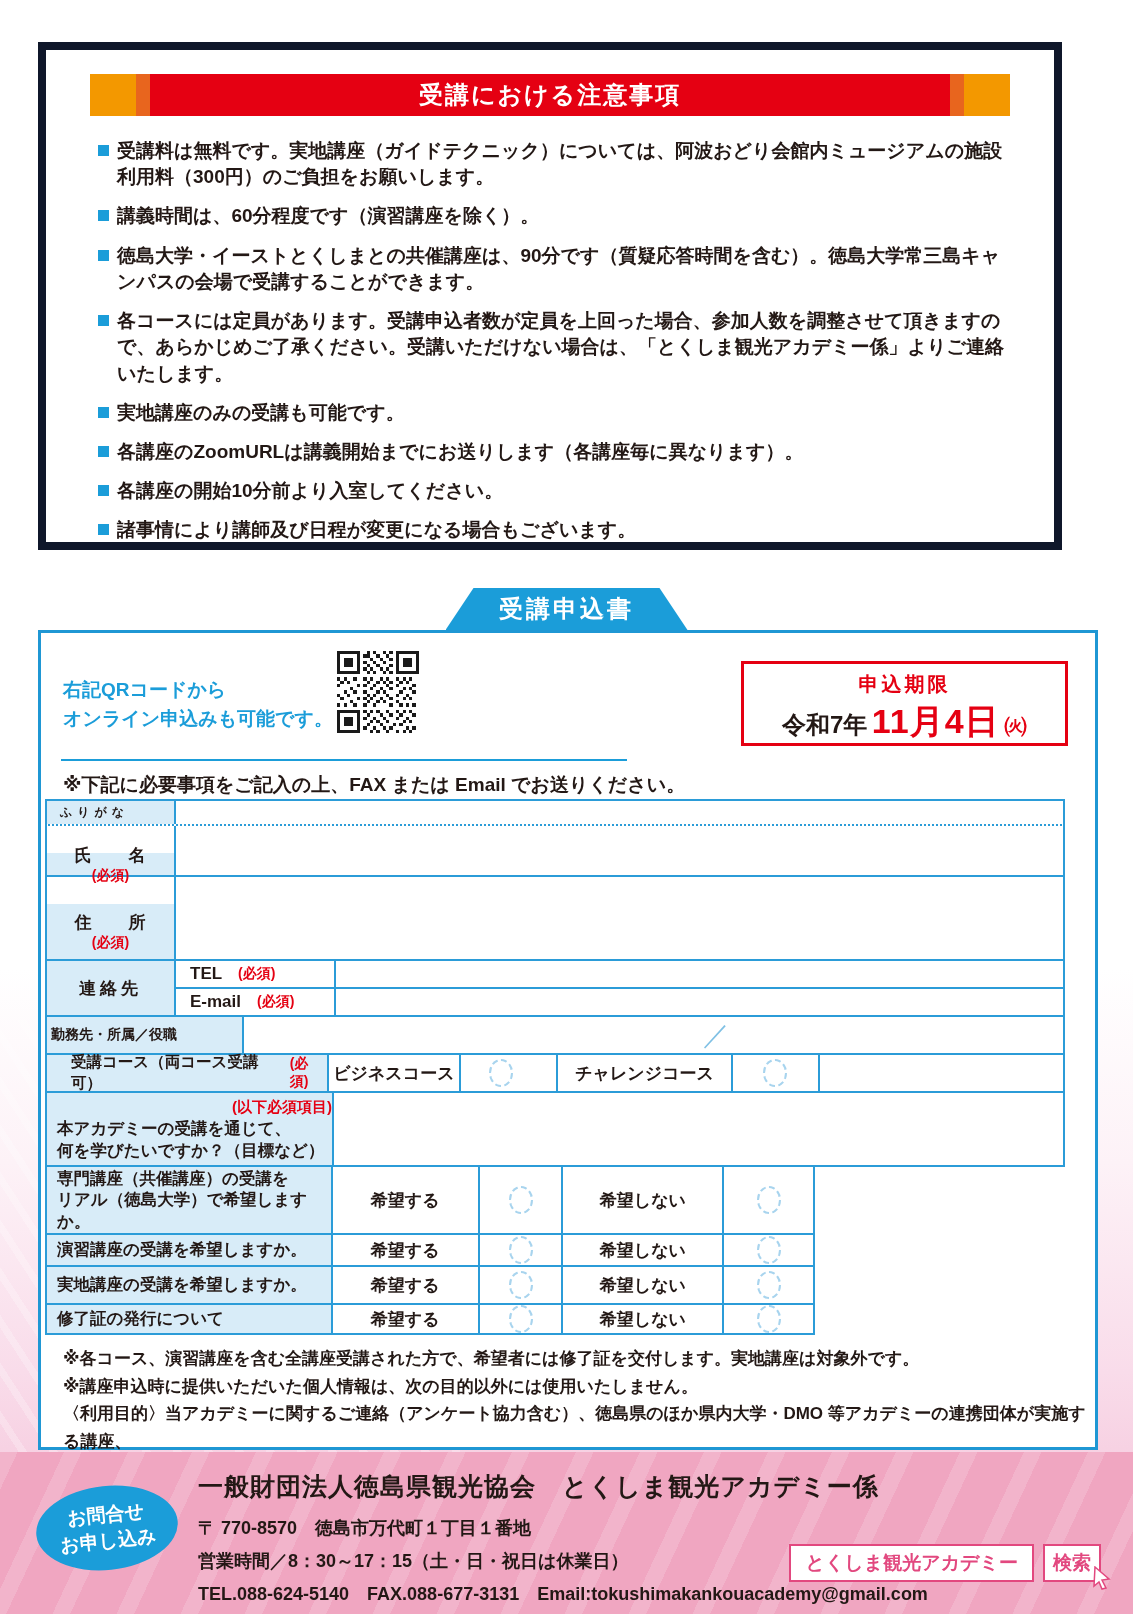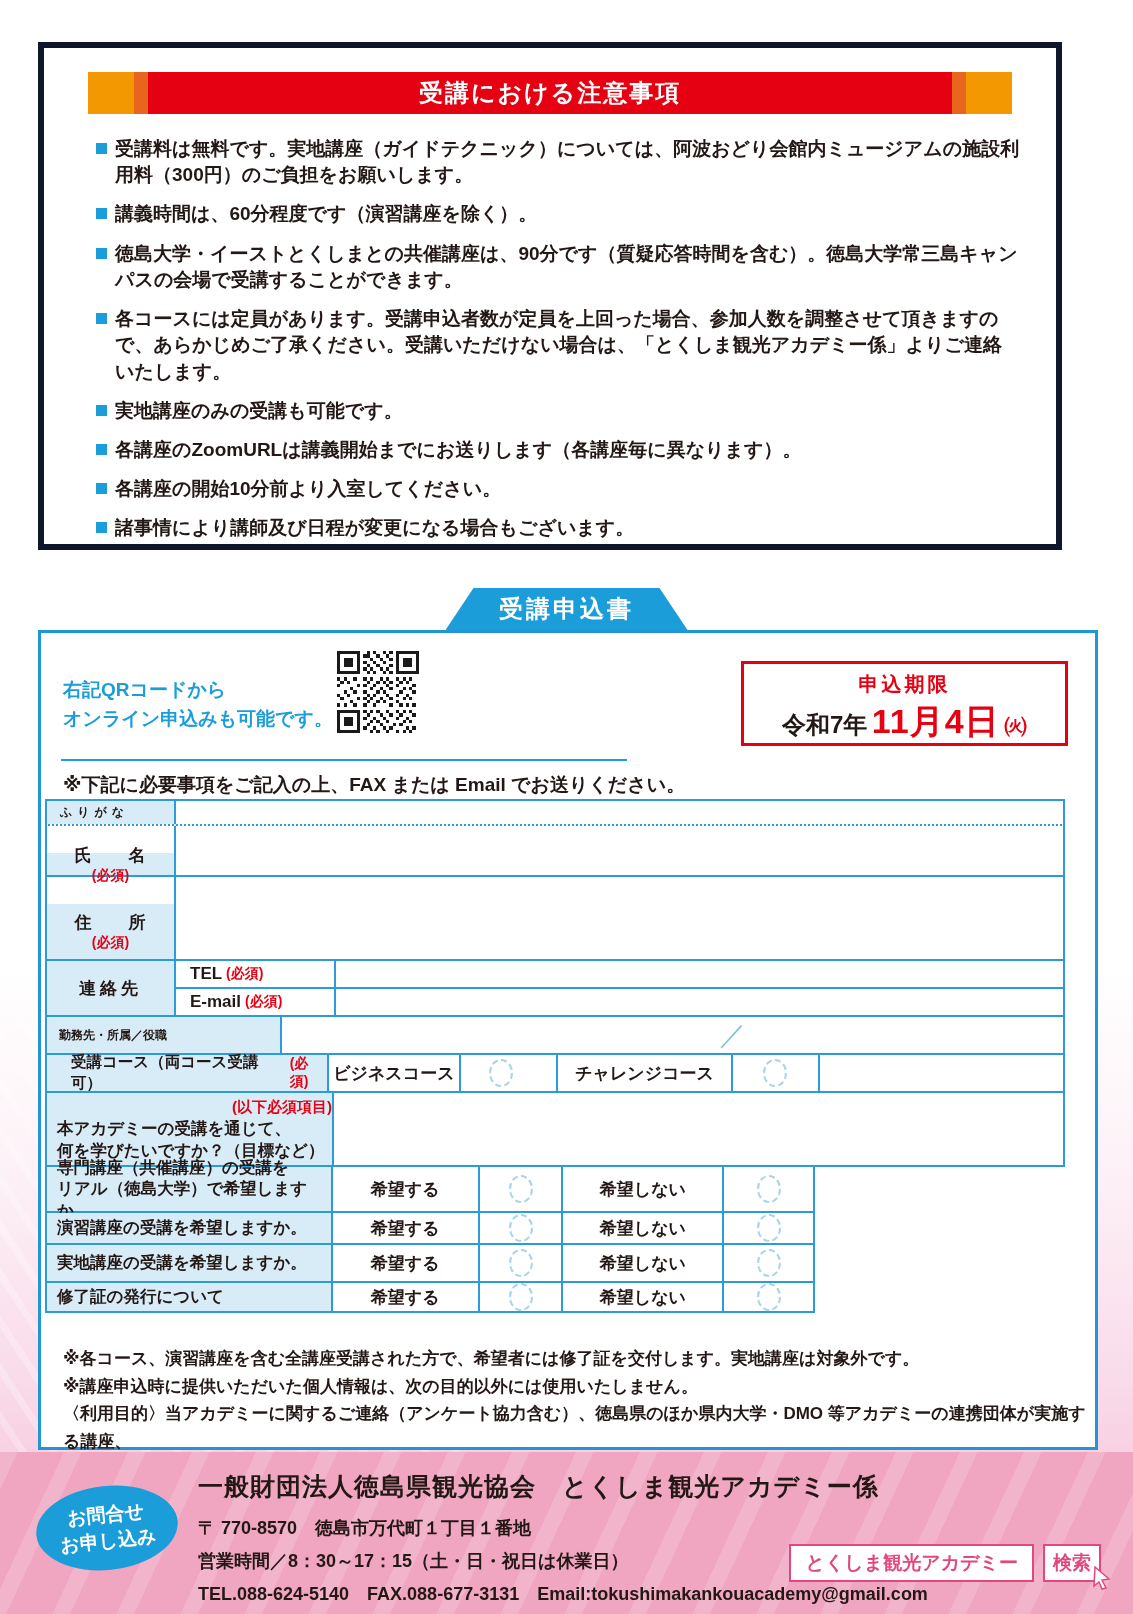--- a/index.html
+++ b/index.html
@@ -12,21 +12,21 @@
   }
   .rays {
     position:absolute; left:0; top:1020px; width:460px; height:594px; pointer-events:none;
     background:repeating-linear-gradient(57deg, rgba(255,255,255,.55) 0 7px, rgba(255,255,255,0) 7px 26px);
     opacity:.45;
   }
 
   
   .notice-box {
     position:absolute; left:38px; top:42px; width:1024px; height:508px;
-    border:6px solid #0f172a; background:#fff;
+    border:8px solid #0f172a; background:#fff;
   }
   .notice-header {
     position:absolute; left:44px; right:44px; top:24px; height:42px;
     display:flex; align-items:center; justify-content:center;
     color:#fff; font-size:24px; font-weight:700; letter-spacing:2px;
     background:linear-gradient(90deg,#f39800 0 46px,#e8651e 46px 60px,#e50012 60px calc(100% - 60px),#e8651e calc(100% - 60px) calc(100% - 46px),#f39800 calc(100% - 46px) 100%);
   }
   .notice-list { position:absolute; left:52px; right:36px; top:88px; list-style:none; }
   .notice-list li {
     position:relative; padding-left:19px; margin-bottom:13px;
@@ -80,40 +80,40 @@
   .r-name .lab, .r-addr .lab { width:127px; align-items:center; font-size:17px; font-weight:700; text-align:center;margin-top:27px; }
   .r-addr { height:84px; }
   .lab .lab-main { letter-spacing:1px; }
   .grow { flex:1; }
 
   .r-contact { height:56px; }
   .r-contact .lab { width:127px; align-items:center; font-size:17px; font-weight:700; letter-spacing:4px; }
   .contact-right { flex:1; display:flex; flex-direction:column; border-left:2px solid #2b9cd8; }
   .subrow { display:flex; flex:1; }
   .subrow + .subrow { border-top:2px solid #2b9cd8; }
-  .sublab { width:158px; display:flex; align-items:center; gap:4px; padding-left:14px; font-size:17px; font-weight:700; }
+  .sublab { width:158px; display:flex; align-items:center; gap:16px; padding-left:14px; font-size:17px; font-weight:700; }
   .subinput { flex:1; border-left:2px solid #2b9cd8; }
 
   .r-work { height:38px; }
-  .r-work .lab { width:233px; padding-left:12px; font-size:12px; font-weight:700; justify-content:center; }
+  .r-work .lab { width:195px; padding-left:4px; font-size:14px; font-weight:700; justify-content:center; }
   .work-input { position:relative; flex:1; }
   .work-slash { position:absolute; left:56%; top:0; color:#7fc0e4; font-size:27px; font-weight:400; }
 
   .r-course { height:38px; }
   .r-course .lab { width:285px; padding-left:24px; font-size:15.5px; font-weight:700; flex-direction:row; align-items:center; gap:2px; }
   .opt { display:flex; align-items:center; justify-content:center; font-size:17px; font-weight:600; }
   .circ-cell { display:flex; align-items:center; justify-content:center; }
   .circ { width:24px; height:28px; border:2px dashed #a8d4ee; border-radius:50%; }
 
   .r-goal { height:74px; }
   .r-goal .lab { width:285px; padding-left:10px; font-size:16.5px; font-weight:700; line-height:1.35; }
   .goal-req { text-align:right; font-size:15px; color:#e50012; }
 
   .r-q .lab { width:285px; padding-left:10px; font-size:16.5px; font-weight:700; line-height:1.3; }
-  .r-q1 { height:46px; }
+  .r-q1 { height:68px; }
   .r-q2 { height:32px; }
   .r-q3 { height:38px; }
   .r-q4 { height:30px; }
   .w-yes { width:148px; } .w-c1 { width:84px; } .w-no { width:162px; } .w-c2 { width:91px; }
   .w-cb { width:135px; } .w-cc1 { width:83px; } .w-cch { width:178px;margin-left:16px; } .w-cc2 { width:89px; } .w-rest { width:250px; }
 
   .form-notes { position:absolute; left:22px; top:712px; font-size:17px; font-weight:600; line-height:1.62; }
   .form-notes .indent { padding-left:88px; }
 
   

